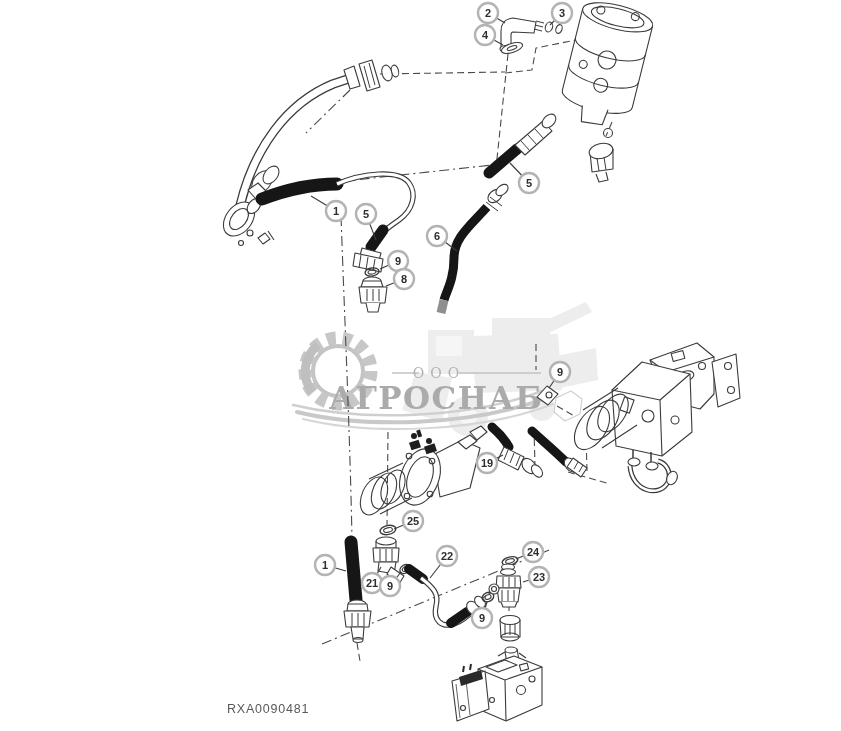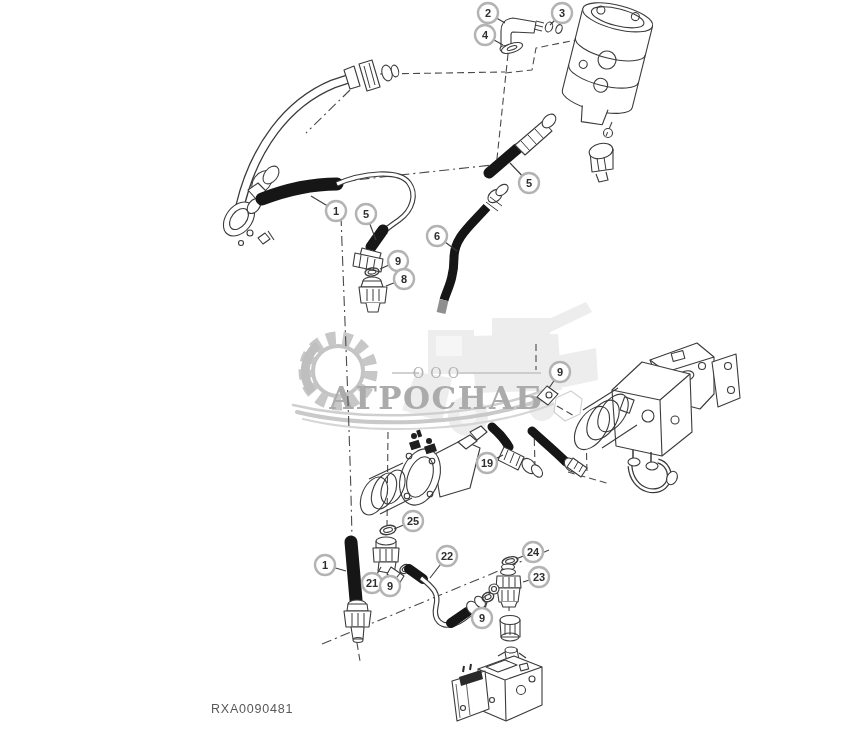--- a/index.html
+++ b/index.html
@@ -1,20 +1,20 @@
 <!DOCTYPE html>
 <html><head>
 <meta charset="utf-8">
 <style>
   *{margin:0;padding:0;box-sizing:border-box}
   html,body{background:#fff}
   .stage{position:relative;width:841px;height:731px;background:#fff;overflow:hidden;
          font-family:"Liberation Sans",sans-serif}
   .layer{position:absolute;left:0;top:0}
-  .figure-id{position:absolute;left:211px;top:702px;font-size:12.5px;color:#595959;
+  .figure-id{position:absolute;left:227px;top:702px;font-size:12.5px;color:#595959;
              letter-spacing:.8px;font-family:"Liberation Sans",sans-serif}
   .wm-ooo{font-family:"DejaVu Serif",serif;font-size:14px;letter-spacing:6px;fill:#b2b2b2}
   .wm-name{font-family:"DejaVu Serif",serif;font-size:31px;font-weight:bold;letter-spacing:1.5px;fill:#ababab}
   .co-num{font-family:"Liberation Sans",sans-serif;font-size:11px;font-weight:600;fill:#2e2e2e}
   .dash{stroke-dasharray:7 4}
   .dashdot{stroke-dasharray:10 4 2 4}
   svg text{user-select:none}
 </style>
 </head>
 <body>

